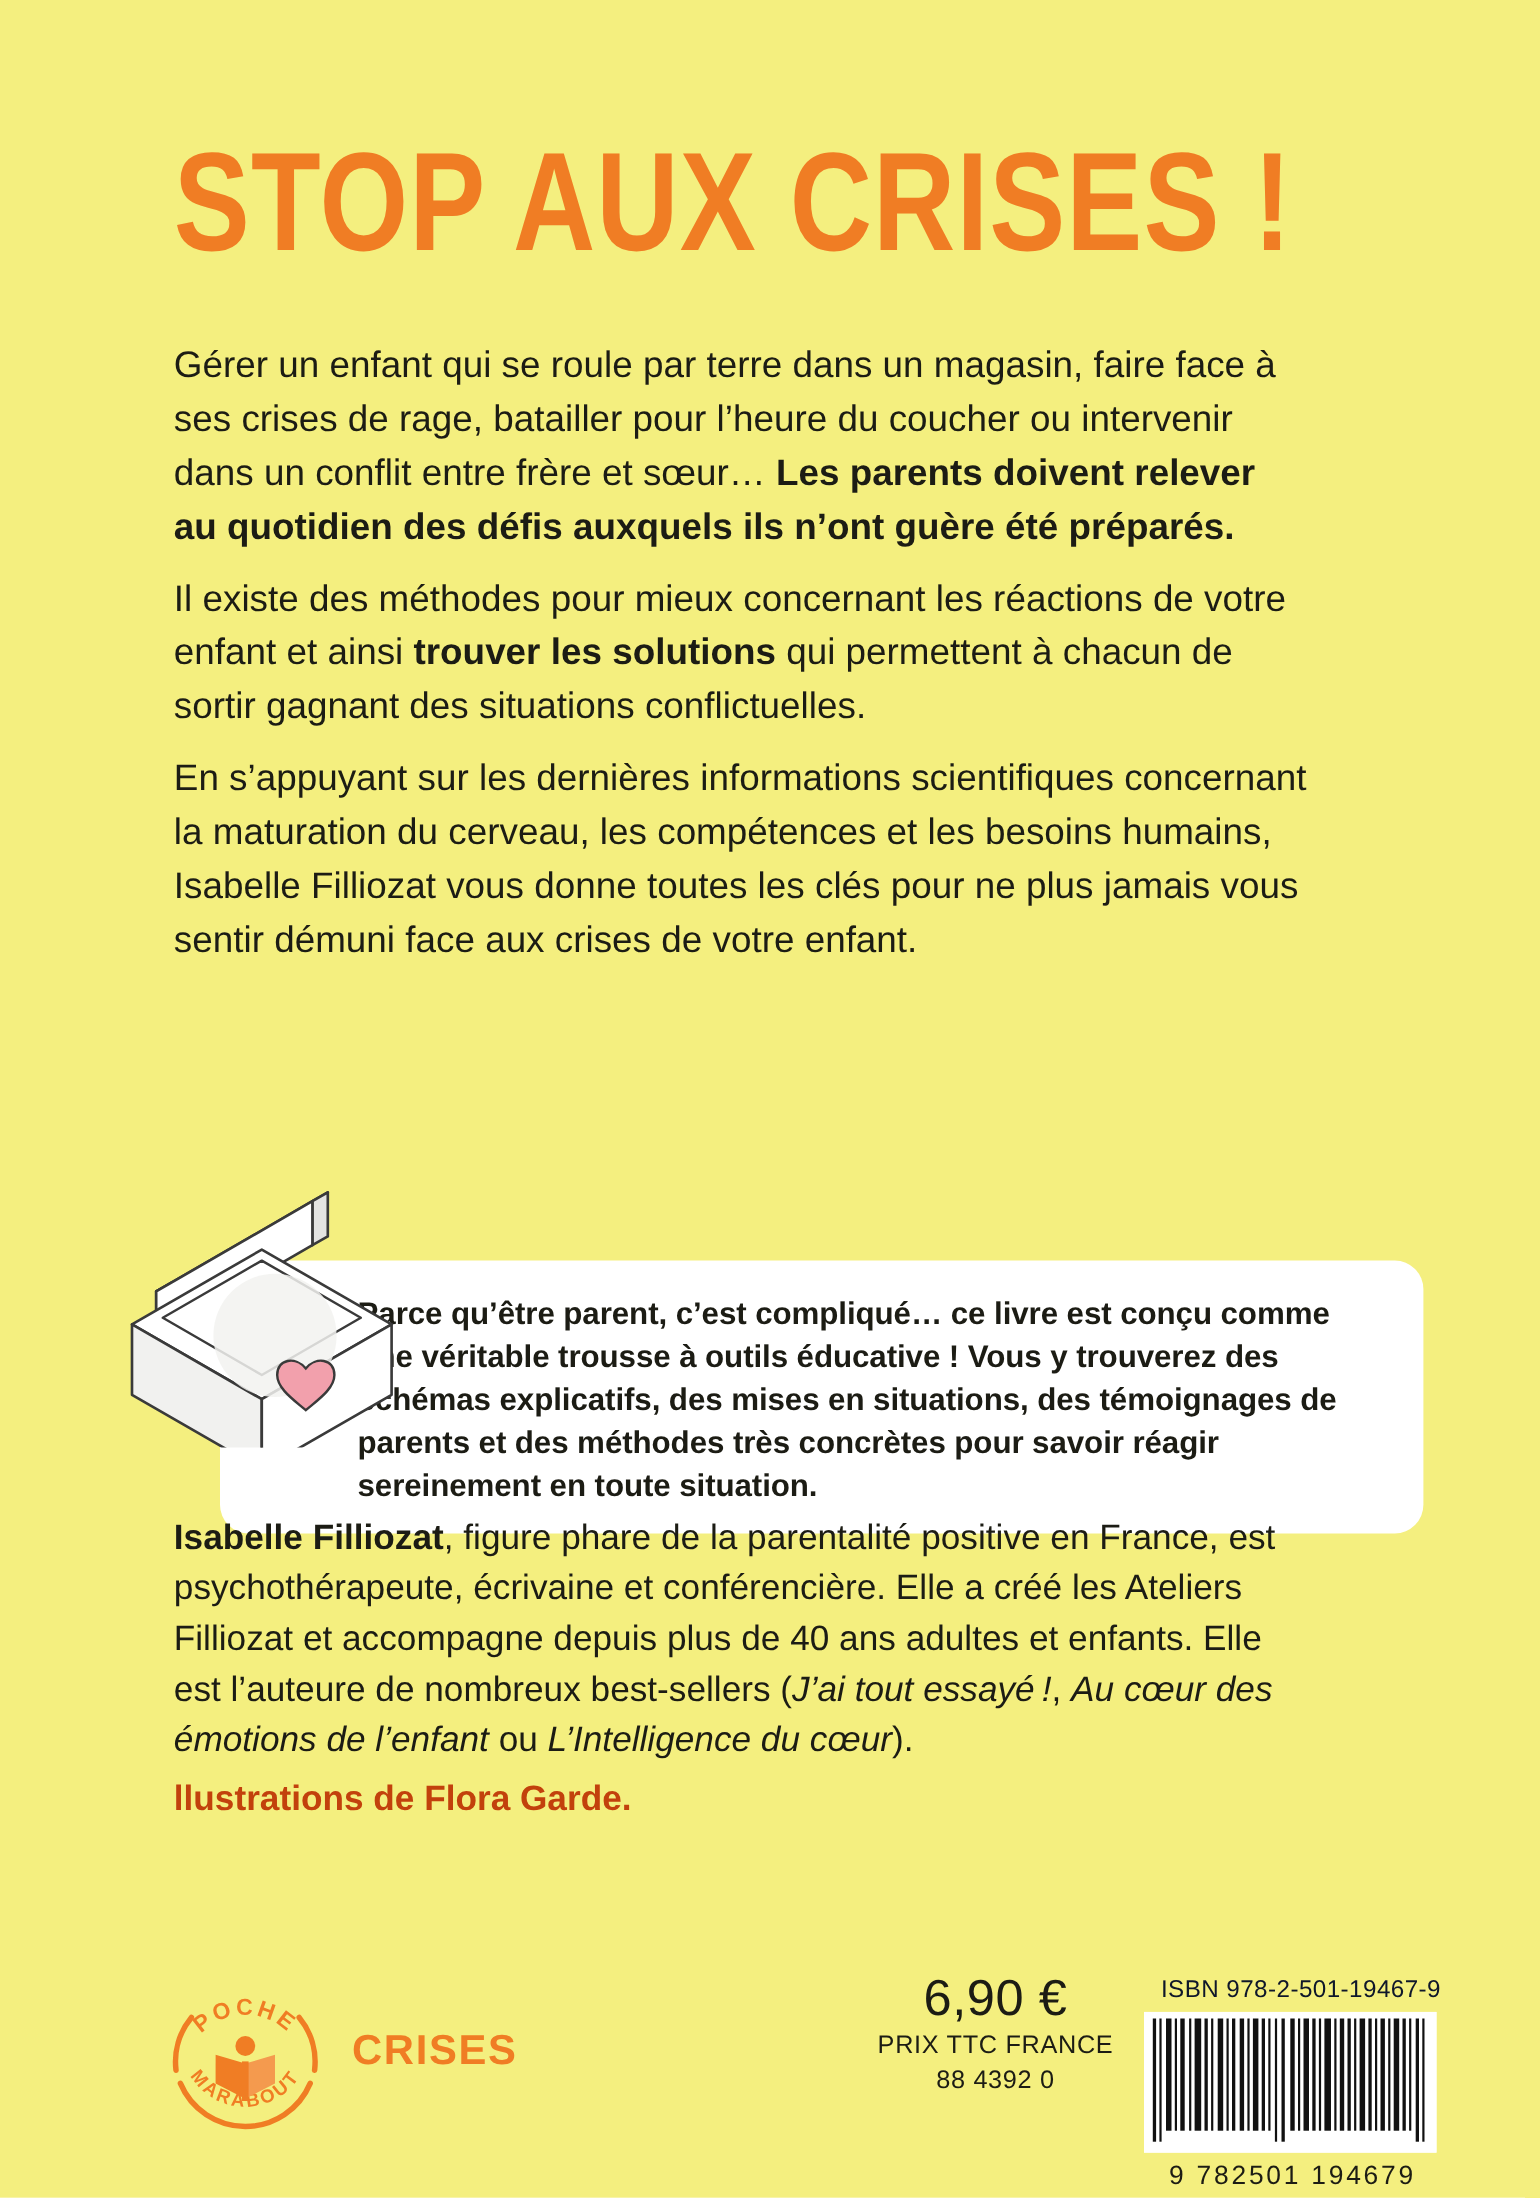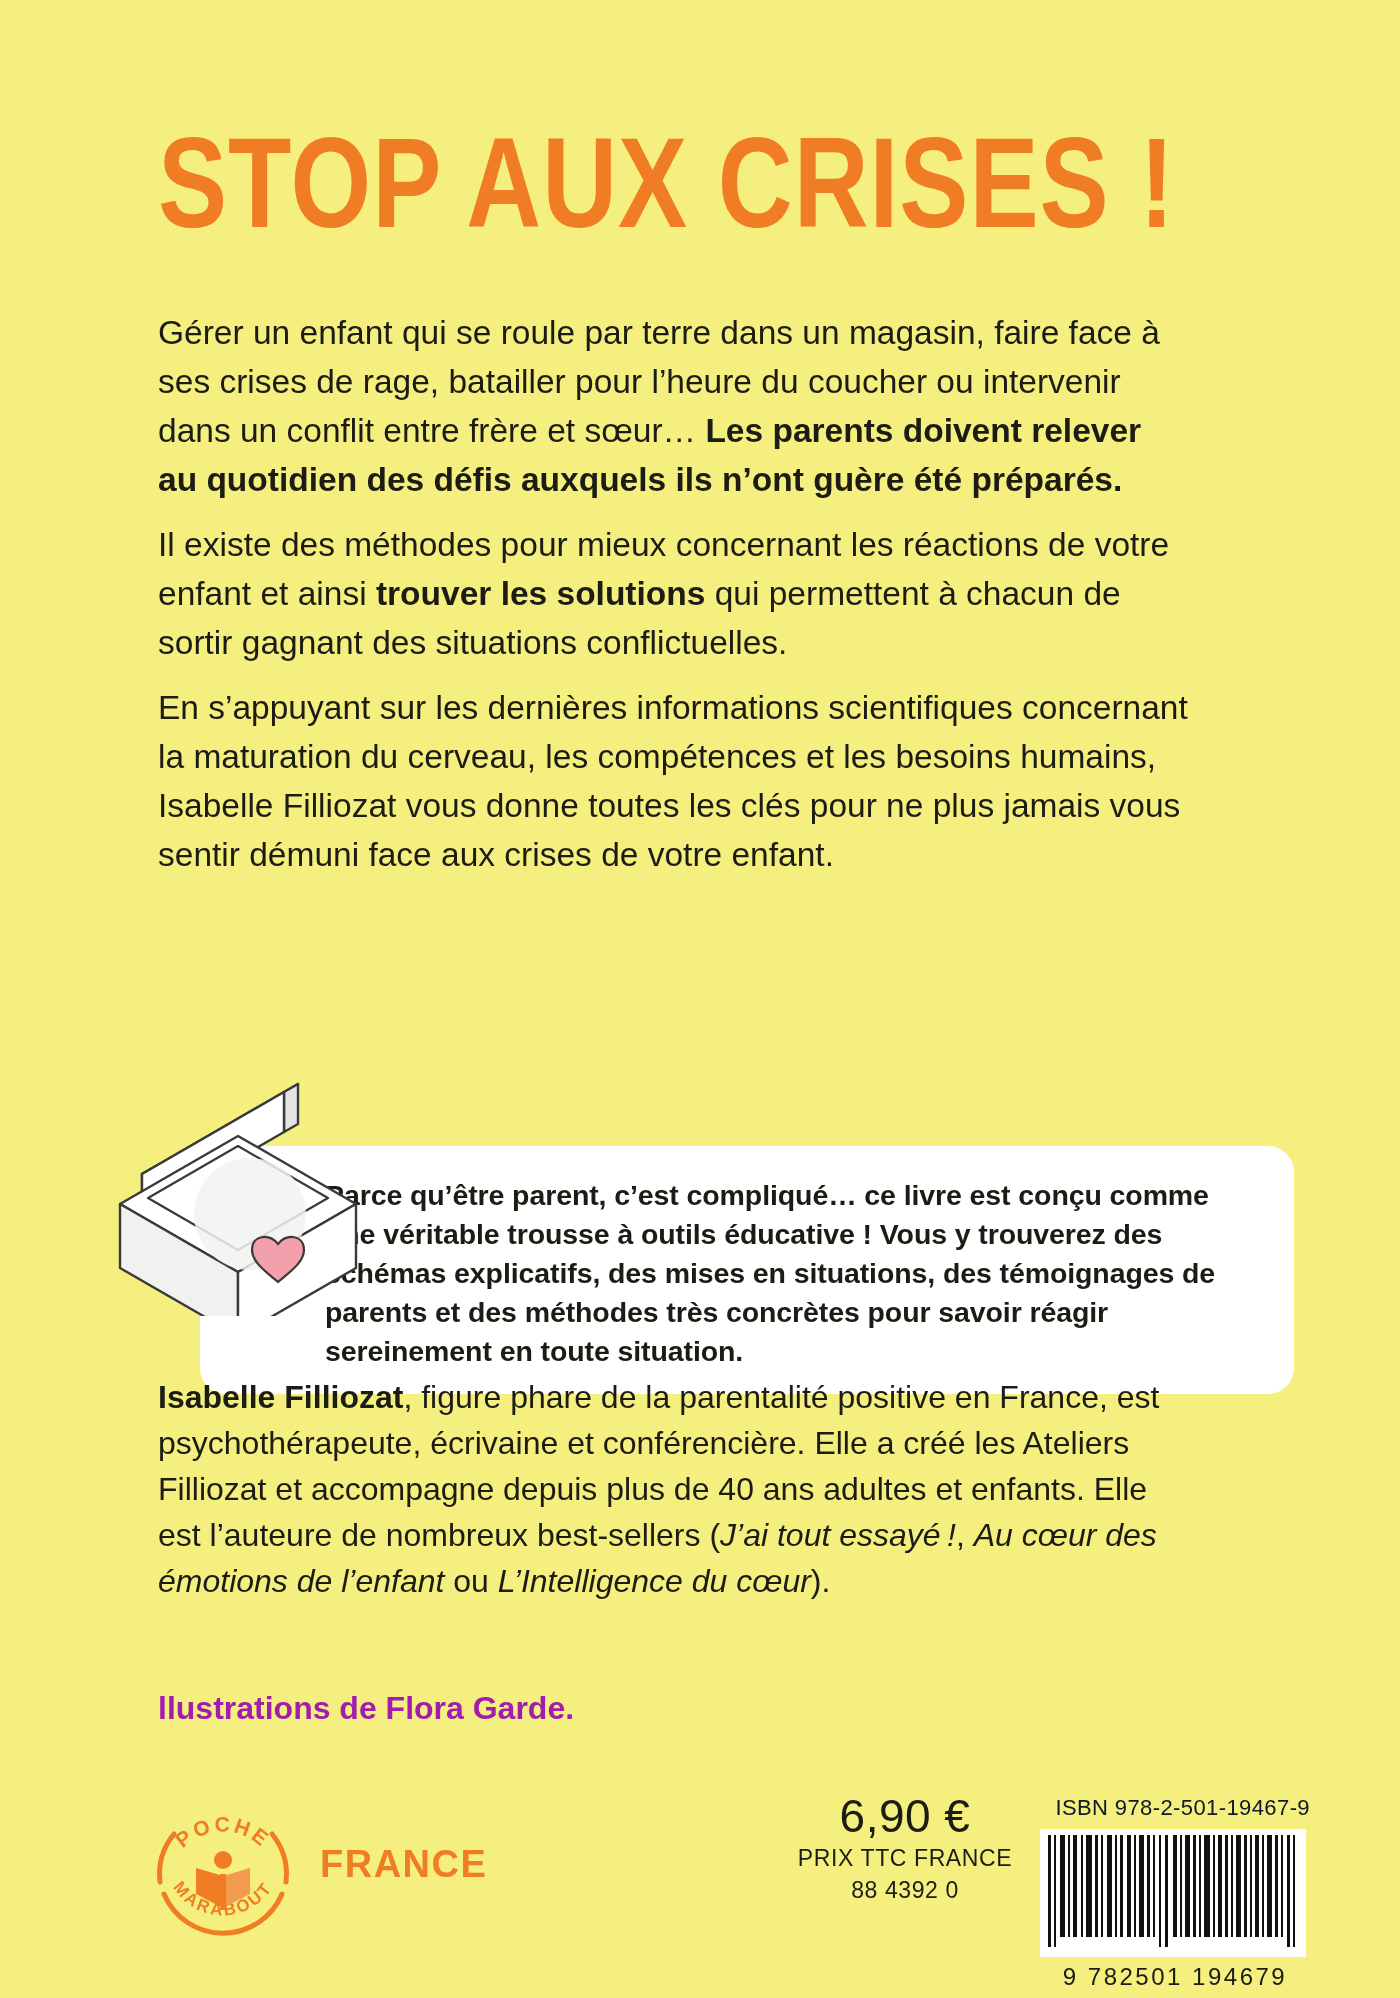--- a/index.html
+++ b/index.html
@@ -100,24 +100,24 @@
     font-size: 32px;
     line-height: 46px;
     color: #1c1c14;
   }
   .bio p { margin: 0; }
   .bio b { font-weight: bold; }
   .bio i { font-style: italic; }
   .illus {
     position: absolute;
     left: 158px;
-    top: 1690px;
+    top: 1616px;
     font-size: 32px;
     font-weight: bold;
-    color: #a21caf;
+    color: #c2410c;
   }
 
   
   .logo-block {
     position: absolute;
     left: 148px;
     top: 1790px;
     width: 150px;
     height: 150px;
   }
@@ -242,21 +242,21 @@
     </text>
 
     <g>
       <circle cx="75" cy="70" r="9" fill="#f07d24"></circle>
       <path d="M75 86 L75 118 L48 104 L48 78 Z" fill="#f07d24"></path>
       <path d="M75 86 L75 118 L102 104 L102 78 Z" fill="#f49a4e"></path>
       <rect x="72" y="84" width="6" height="36" fill="#f07d24"></rect>
     </g>
   </svg>
 
-  <div class="enfant">FRANCE</div>
+  <div class="enfant">CRISES</div>
 
   <div class="price-block">
     <div class="price">6,90 €</div>
     <div class="price-label">PRIX TTC FRANCE</div>
     <div class="price-code">88 4392 0</div>
   </div>
 
   <div class="isbn-block">
     <div class="isbn-text">ISBN 978-2-501-19467-9</div>
     <svg class="barcode" viewBox="0 0 266 128">

